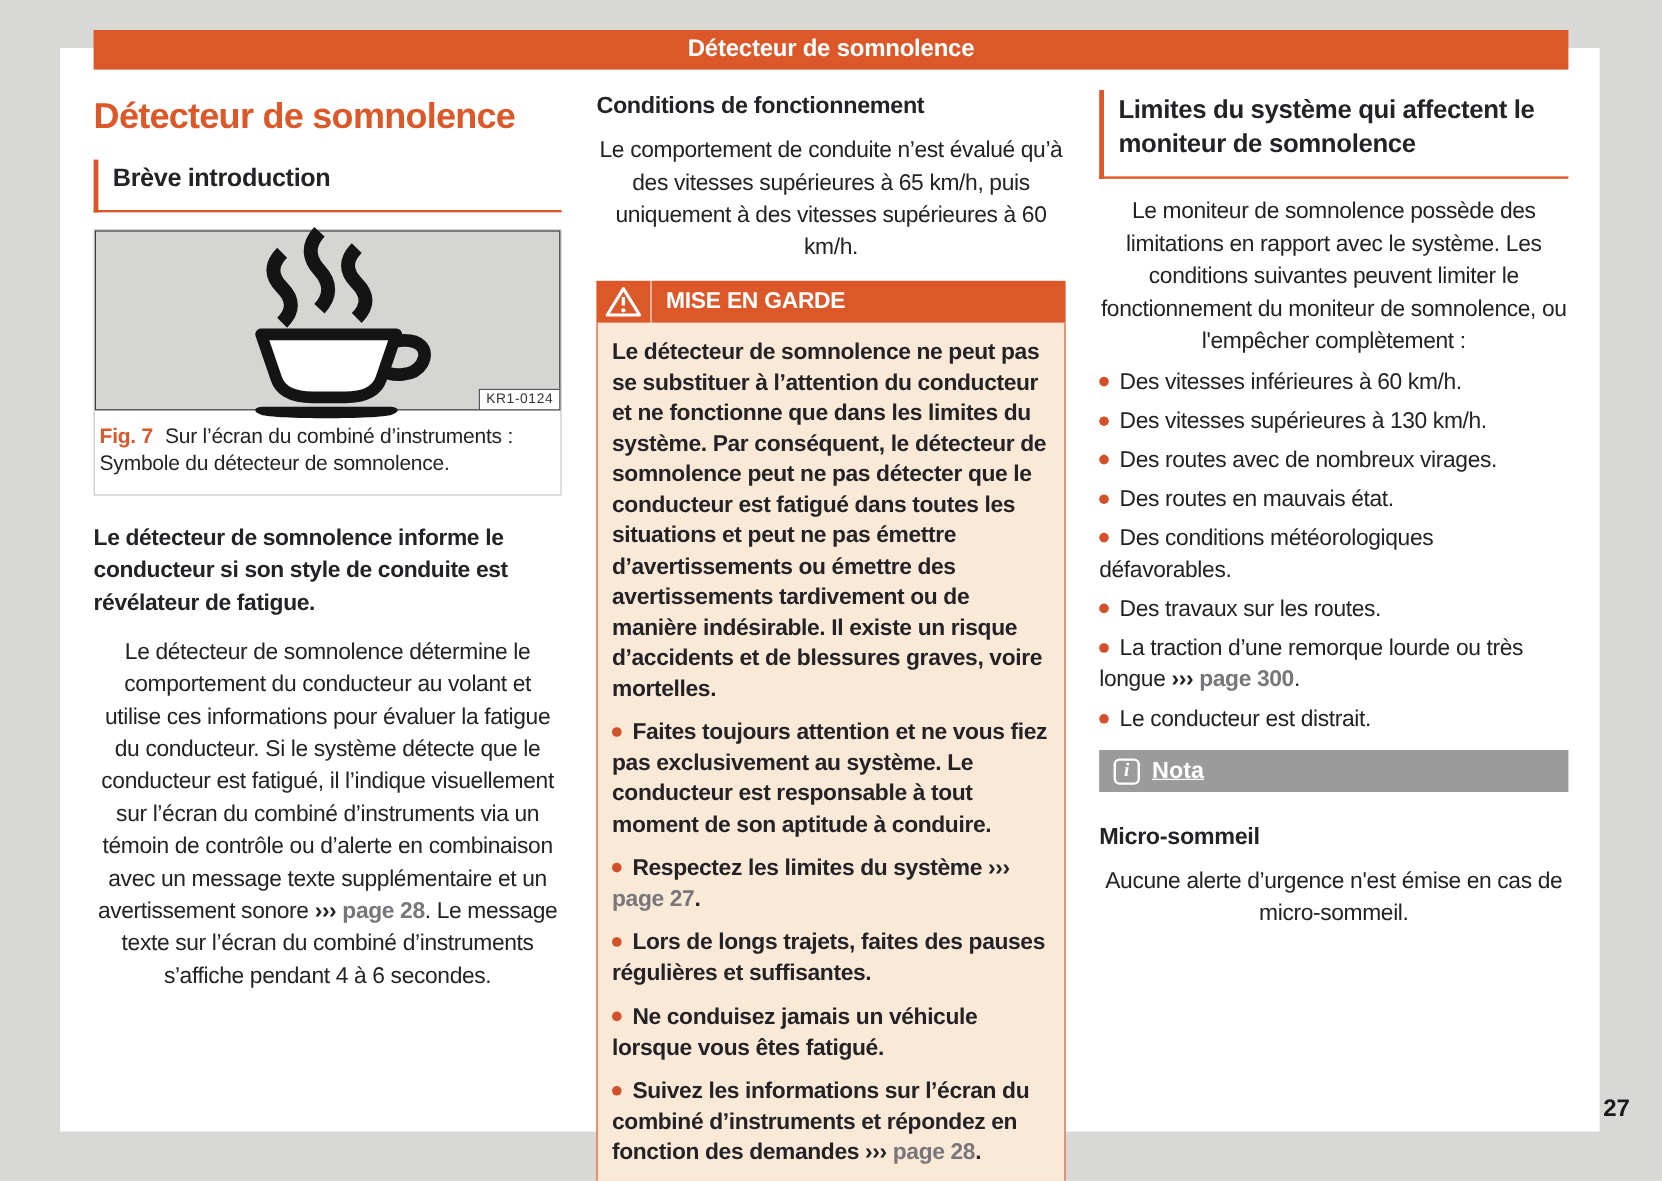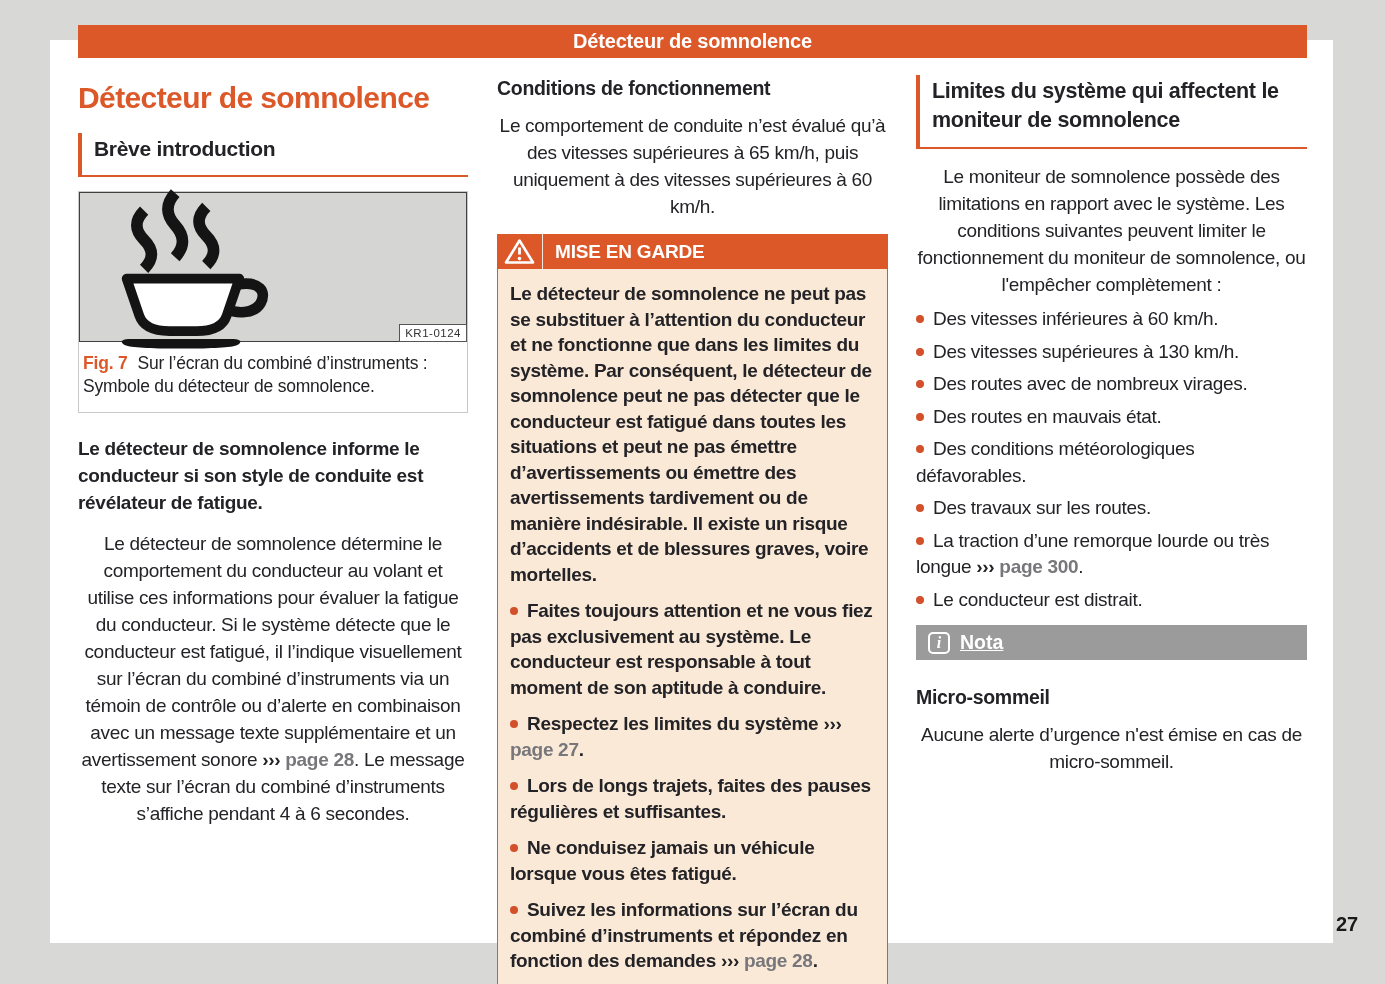--- a/index.html
+++ b/index.html
@@ -38,21 +38,21 @@
   .sec-head.two-line { font-size:21.5px; line-height:29px; }
 
   p, .bullet { font-size:19px; line-height:27px; letter-spacing:-0.3px; }
   .para { margin:0 0 14px 0;text-align:center; }
 
   
   .figure { border:1px solid #C9C9C9; margin-bottom:22px; }
   .fig-image {
     position:relative; height:150px; background:#D5D5D3;
     border:1px solid #3F3F3F;
-    display:flex; align-items:center; justify-content:flex-start;
+    display:flex; align-items:center; justify-content:center;
   }
   .fig-code {
     position:absolute; right:-1px; bottom:-1px;
     background:#FFFFFF; border:1px solid #555555;
     font-size:11.5px; line-height:16px; padding:0 5px;
     letter-spacing:0.5px; color:#333333;
   }
   .fig-caption { padding:10px 4px 14px 4px; font-size:17.5px; line-height:23px; letter-spacing:-0.2px; }
   .fig-label { color:#DC5829; font-weight:700; margin-right:10px; }
 

